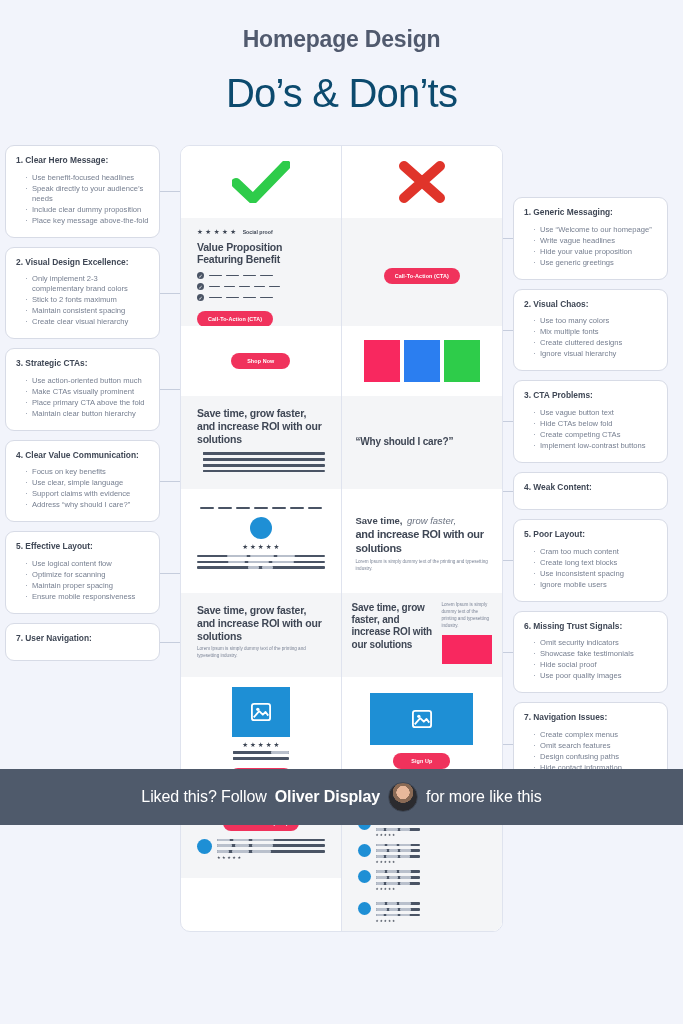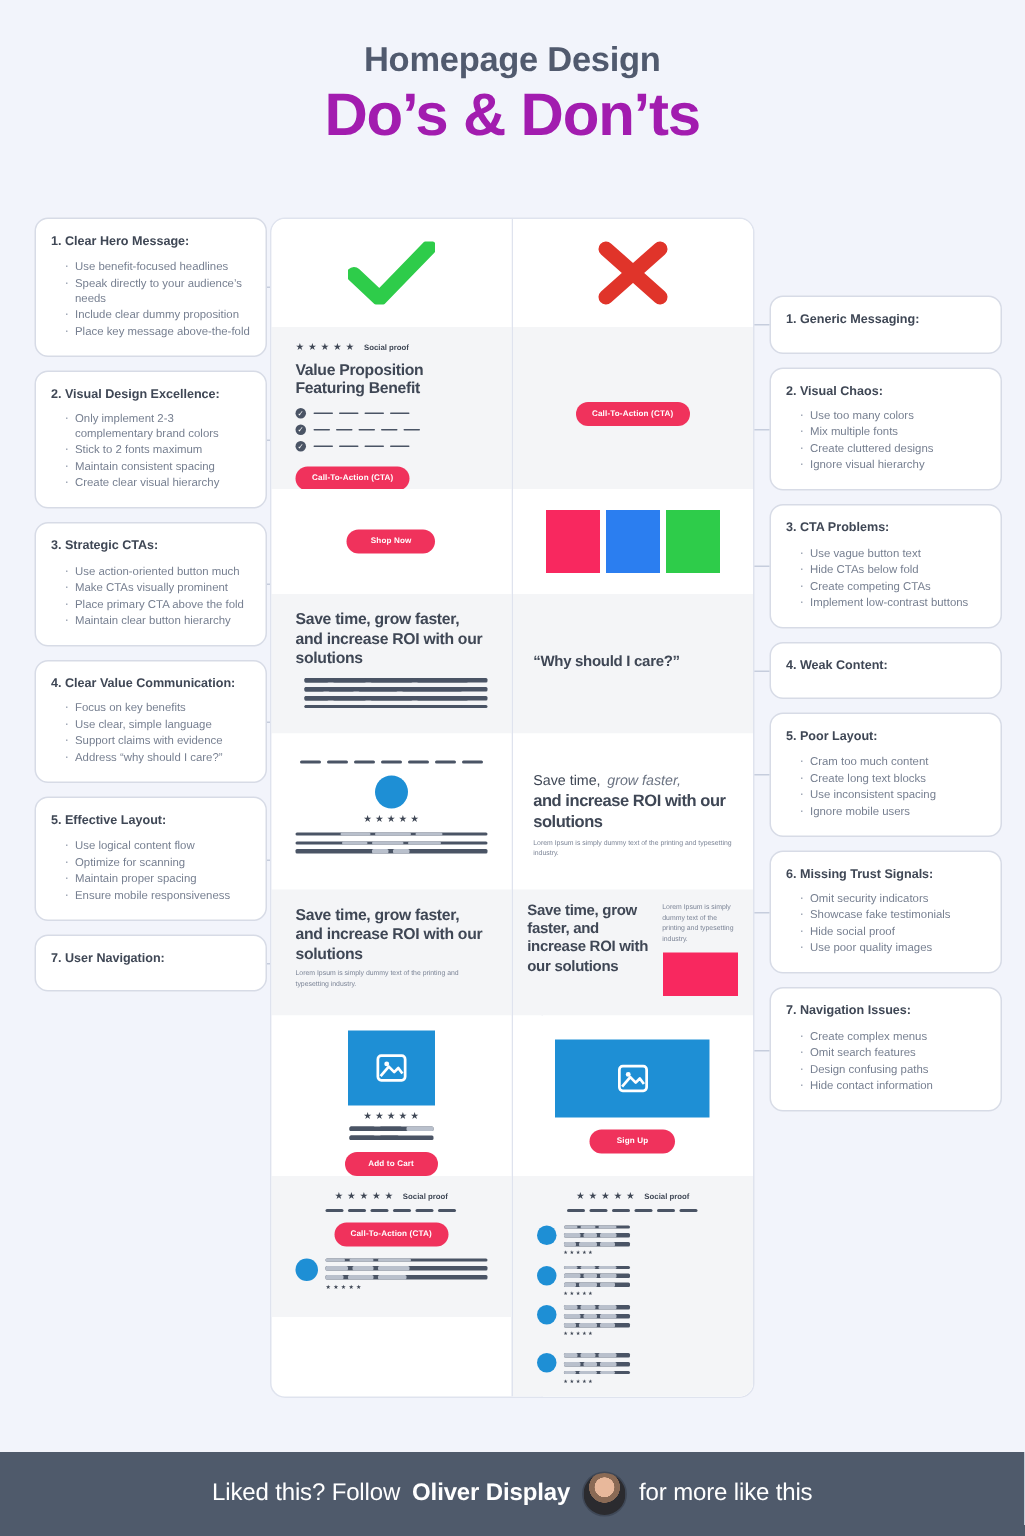--- a/index.html
+++ b/index.html
@@ -2,38 +2,38 @@
 <html><head>
 <meta charset="utf-8">
 <style>
   * { box-sizing: border-box; margin: 0; padding: 0; }
   html, body {
     width: 683px; height: 1024px;
     background: #f2f4fb;
     font-family: "Liberation Sans", sans-serif;
     overflow: hidden;
   }
-  .page { position: relative; width: 683px; height: 1024px; background: #f2f4fb; }
+  .page { position: relative; width: 683px; height: 825px; background: #f2f4fb; }
 
   
   .header { text-align: center; padding-top: 26px; }
   .header .kicker {
     font-size: 23px; font-weight: bold; color: #515a6e; letter-spacing: -0.2px;
   }
   .header .title {
-    font-size: 40px; font-weight: bold; color: #a21caf; letter-spacing: -0.8px;
-    margin-top: 2px;
+    font-size: 40px; font-weight: normal; color: #0c4a6e; letter-spacing: -0.8px;
+    margin-top: 18px;
   }
 
   
   .side-col {
     position: absolute; top: 145px; width: 155px;
     display: flex; flex-direction: column; gap: 9px;
   }
-  .side-col.left  { left: 23px; }
+  .side-col.left  { left: 5px; }
   .side-col.right { right: 15px; top: 197px; }
 
   .tip-card {
     background: #ffffff;
     border: 1px solid #d7dbe6;
     border-radius: 9px;
     padding: 9px 10px 10px 10px;
     position: relative;
   }
   .tip-card .card-title {
@@ -204,20 +204,26 @@
       </div>
       <div class="tip-card">
         <div class="card-title">7. User Navigation:</div>
         <span class="conn"></span>
       </div>
     </div>
 
   <div class="side-col right" id="donts-col">
       <div class="tip-card">
         <div class="card-title">1. Generic Messaging:</div>
+        <ul>
+          <li>Use “Welcome to our homepage”</li>
+          <li>Write vague headlines</li>
+          <li>Hide your value proposition</li>
+          <li>Use generic greetings</li>
+        </ul>
         <span class="conn"></span>
       </div>
       <div class="tip-card">
         <div class="card-title">2. Visual Chaos:</div>
         <ul>
           <li>Use too many colors</li>
           <li>Mix multiple fonts</li>
           <li>Create cluttered designs</li>
           <li>Ignore visual hierarchy</li>
         </ul>
@@ -506,21 +512,21 @@
           <span class="sw" style="background:#2ecc4a"></span>
         </div>
       </div>
 
       <div class="band grey" style="height:93px; display:flex; align-items:center; padding:0 14px;">
         <div class="hl" style="font-size:10px;">“Why should I care?”</div>
       </div>
 
       <div class="band white" style="height:104px; display:flex; flex-direction:column; justify-content:center; padding:0 14px;">
         <div style="line-height:1.22;">
-          <span style="font-size:9.5px;font-weight:normal;color:#3f4755;">Save time,</span>
+          <span style="font-size:9.5px;font-weight:bold;color:#3f4755;">Save time,</span>
           <span style="font-size:9.5px;font-style:italic;color:#6b7382;">grow faster,</span>
           <div style="font-size:11px;font-weight:bold;color:#3f4755;letter-spacing:-0.3px;">and increase ROI with our solutions</div>
         </div>
         <div class="sub">Lorem Ipsum is simply dummy text of the printing and typesetting industry.</div>
       </div>
 
       <div class="band grey" style="height:84px; display:flex; gap:6px; padding:9px 10px;">
         <div class="hl" style="font-size:10px; width:84px;">Save time, grow faster, and increase ROI with our solutions</div>
         <div style="flex:1;">
           <div class="sub" style="margin-top:0;">Lorem Ipsum is simply dummy text of the printing and typesetting industry.</div>

